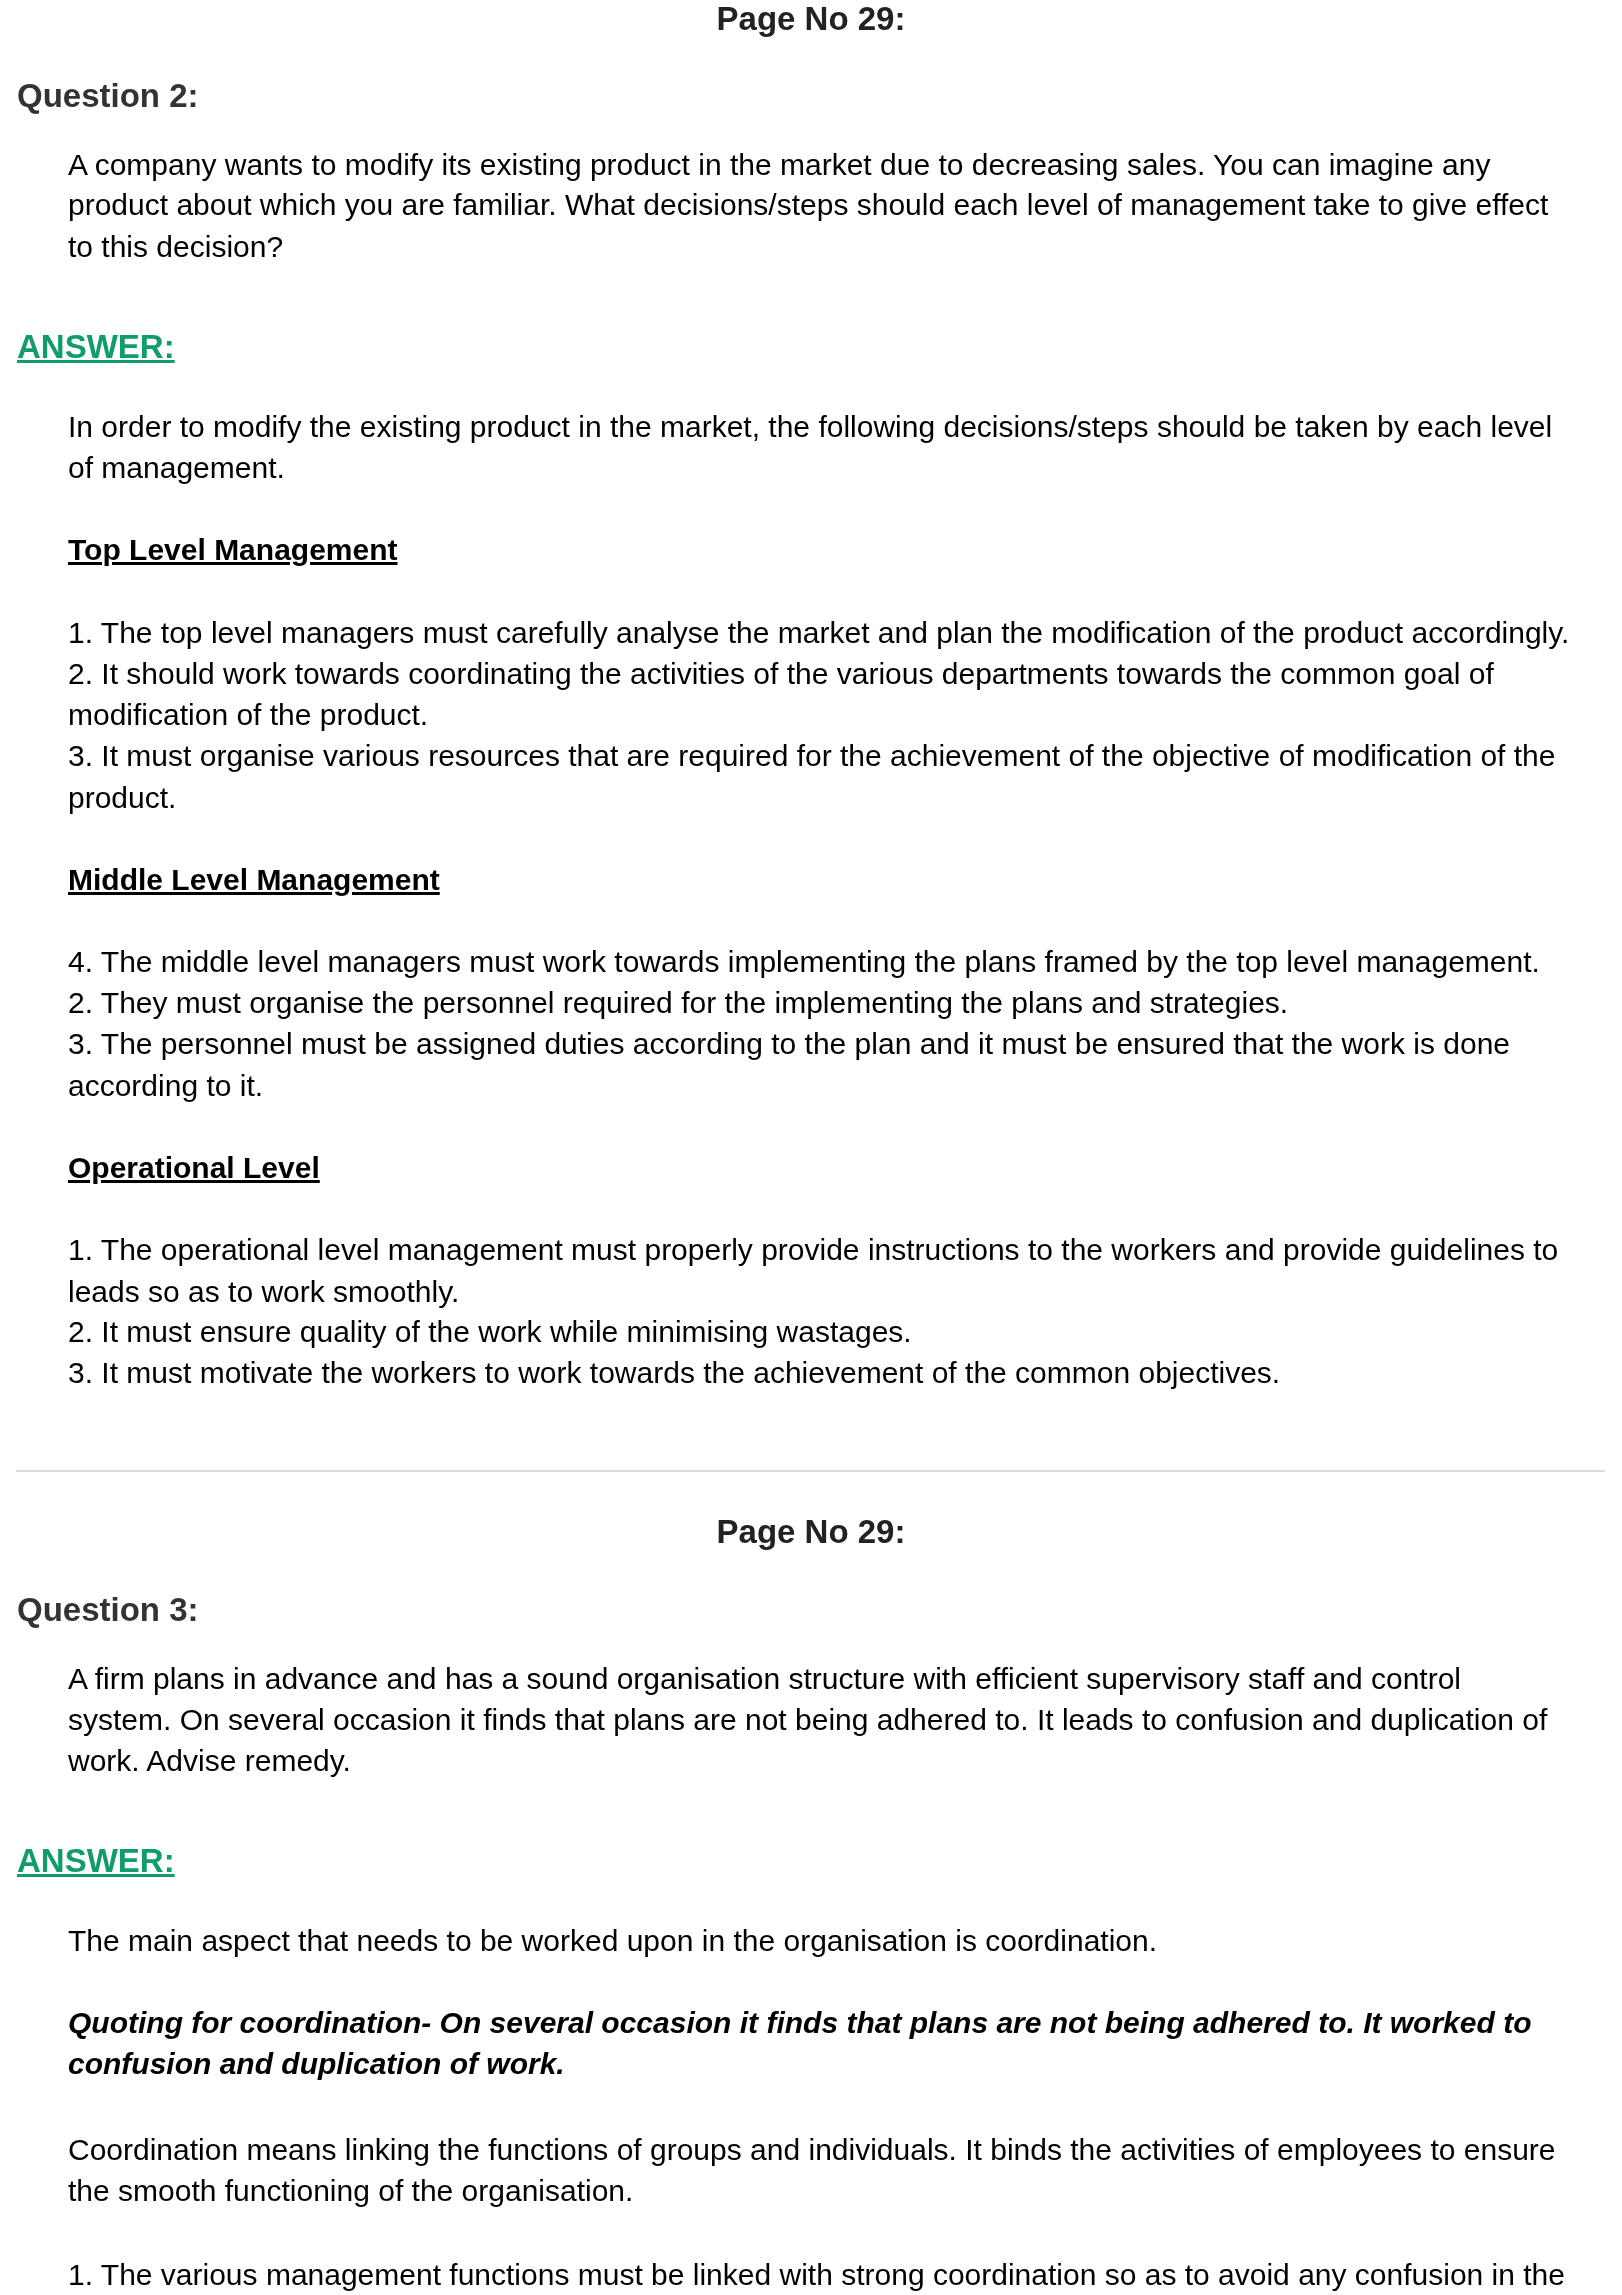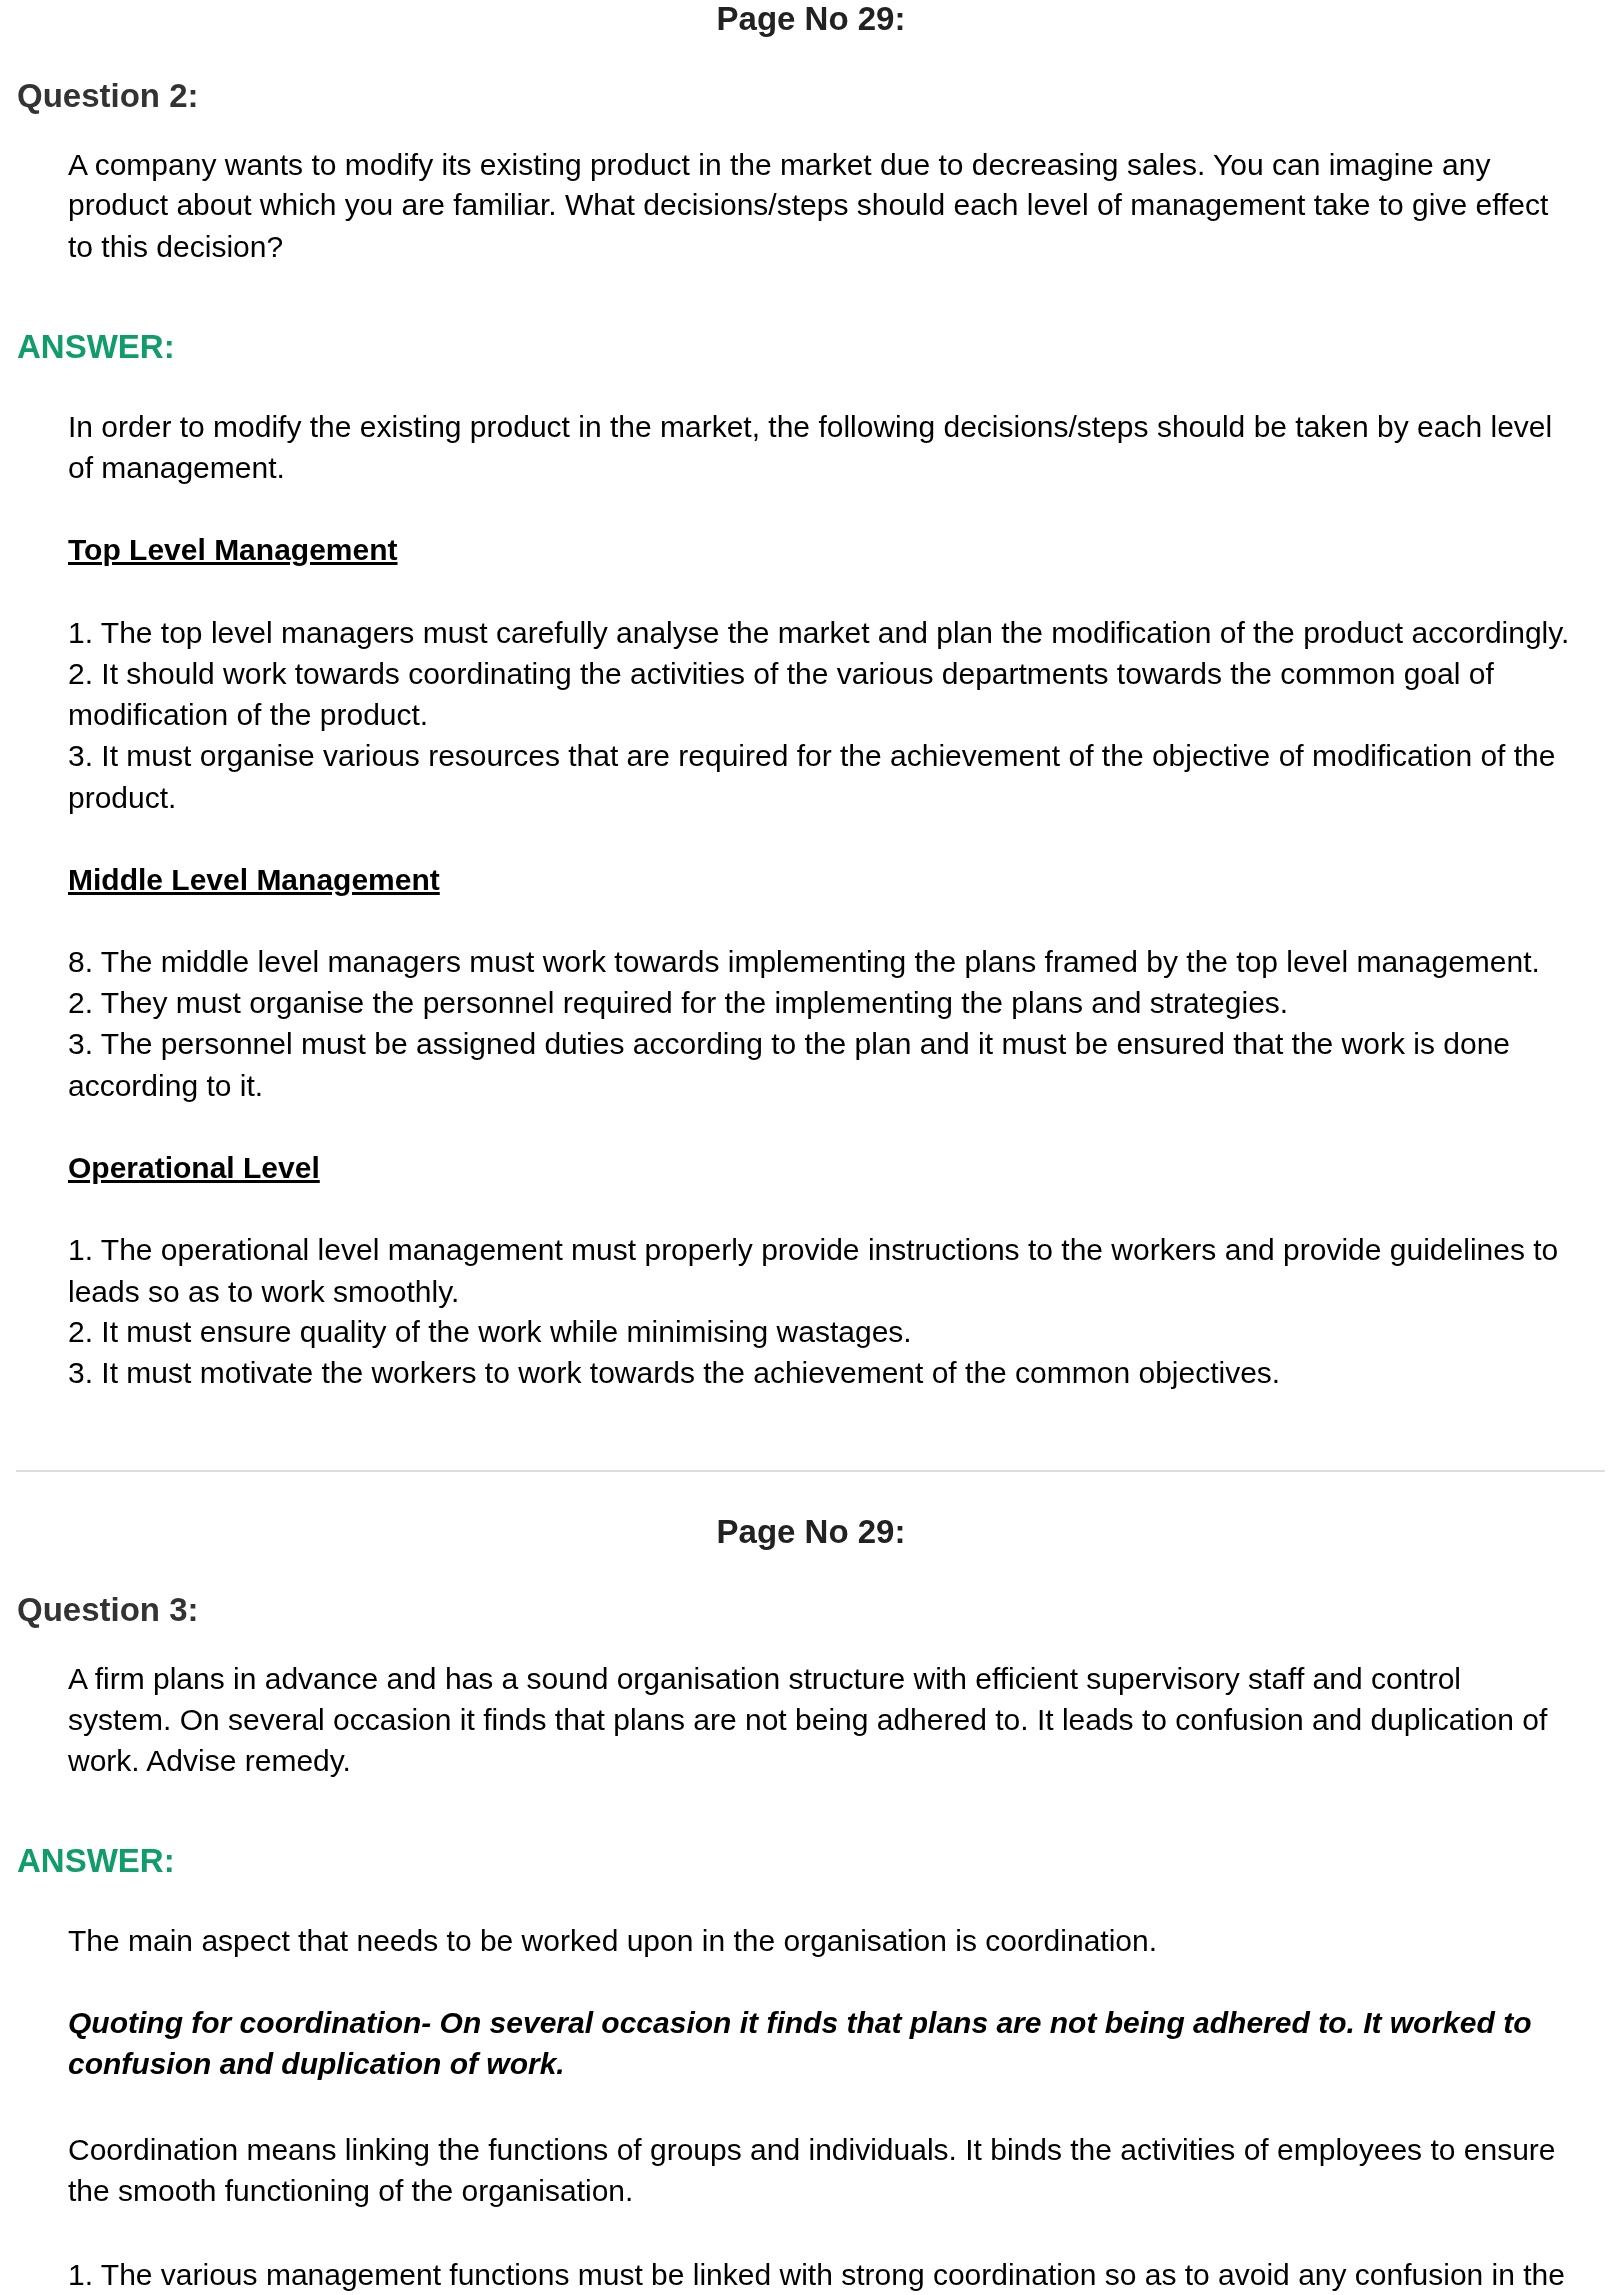--- a/index.html
+++ b/index.html
@@ -1,21 +1,21 @@
 <!DOCTYPE html>
 <html style="font-size:10.5px"><head>
 <meta charset="utf-8">
 <style>
   html, body { margin: 0; padding: 0; background: #ffffff; }
   body { width: 1622px; height: 2295px; position: relative; overflow: hidden;
          font-family: "Liberation Sans", sans-serif; color: #000; }
   .ln { position: absolute; white-space: nowrap; line-height: 1; }
   .pageno { left: 0; width: 1622px; text-align: center; font-size: 33px; font-weight: bold; color: #222222; }
   .qhead { left: 17px; font-size: 33px; font-weight: bold; color: #333333; }
-  .ans { left: 17px; font-size: 33px; font-weight: bold; color: #119c6b; }
+  .ans { left: 17px; font-size: 33px; font-weight: bold; color: #119c6b; text-decoration: underline; }
   .body { left: 68px; font-size: 30px; color: #000; }
   .sub { left: 68px; font-size: 30px; font-weight: bold; color: #000; text-decoration: underline; }
   .bi { left: 68px; font-size: 30px; font-weight: bold; font-style: italic; color: #000; }
   .sep { position: absolute; left: 16.4px; width: 1589px; top: 1470px; height: 2px; background: #dddddd; }
 </style>
 </head>
 <body>
 
 <div class="ln pageno" style="top:2px">Page No 29:</div>
 <div class="ln qhead" style="top:79px">Question 2:</div>
@@ -37,21 +37,21 @@
 <div>
   <div class="ln body" style="top:618px">1. The top level managers must carefully analyse the market and plan the modification of the product accordingly.</div>
   <div class="ln body" style="top:659px">2. It should work towards coordinating the activities of the various departments towards the common goal of</div>
   <div class="ln body" style="top:700px">modification of the product.</div>
   <div class="ln body" style="top:741px">3. It must organise various resources that are required for the achievement of the objective of modification of the</div>
   <div class="ln body" style="top:783px">product.</div>
 </div>
 
 <div class="ln sub" style="top:865px">Middle Level Management</div>
 <div>
-  <div class="ln body" style="top:947px">8. The middle level managers must work towards implementing the plans framed by the top level management.</div>
+  <div class="ln body" style="top:947px">4. The middle level managers must work towards implementing the plans framed by the top level management.</div>
   <div class="ln body" style="top:988px">2. They must organise the personnel required for the implementing the plans and strategies.</div>
   <div class="ln body" style="top:1029px">3. The personnel must be assigned duties according to the plan and it must be ensured that the work is done</div>
   <div class="ln body" style="top:1071px">according to it.</div>
 </div>
 
 <div class="ln sub" style="top:1153px">Operational Level</div>
 <div>
   <div class="ln body" style="top:1235px">1. The operational level management must properly provide instructions to the workers and provide guidelines to</div>
   <div class="ln body" style="top:1277px">leads so as to work smoothly.</div>
   <div class="ln body" style="top:1317px">2. It must ensure quality of the work while minimising wastages.</div>

